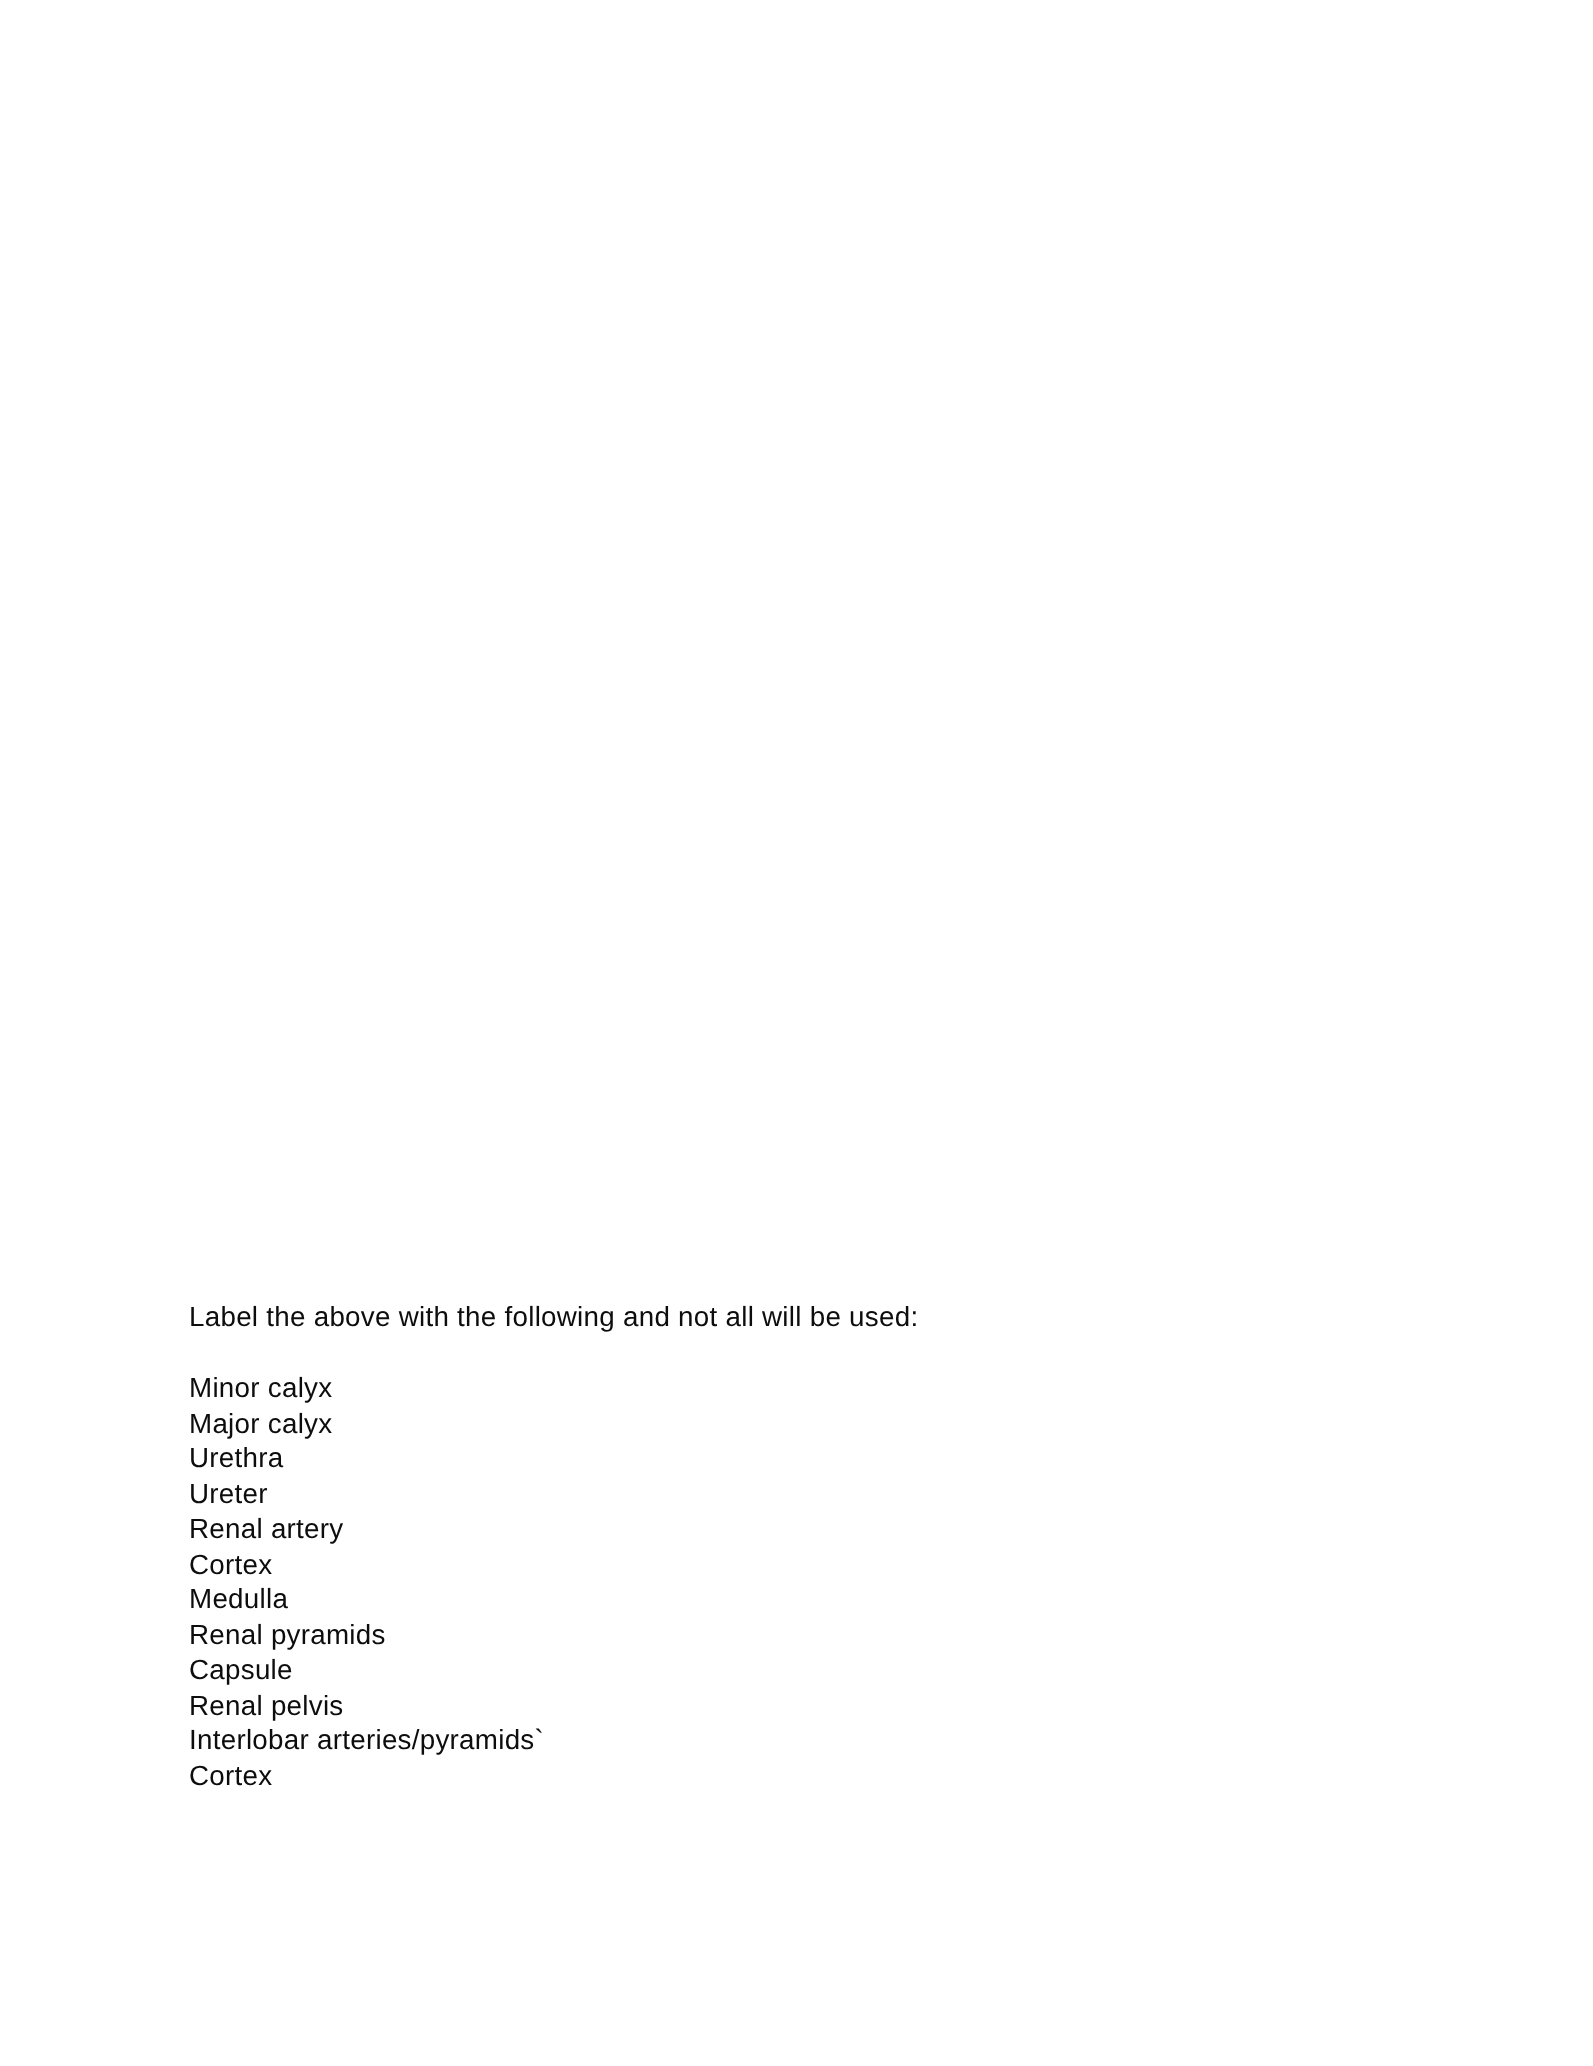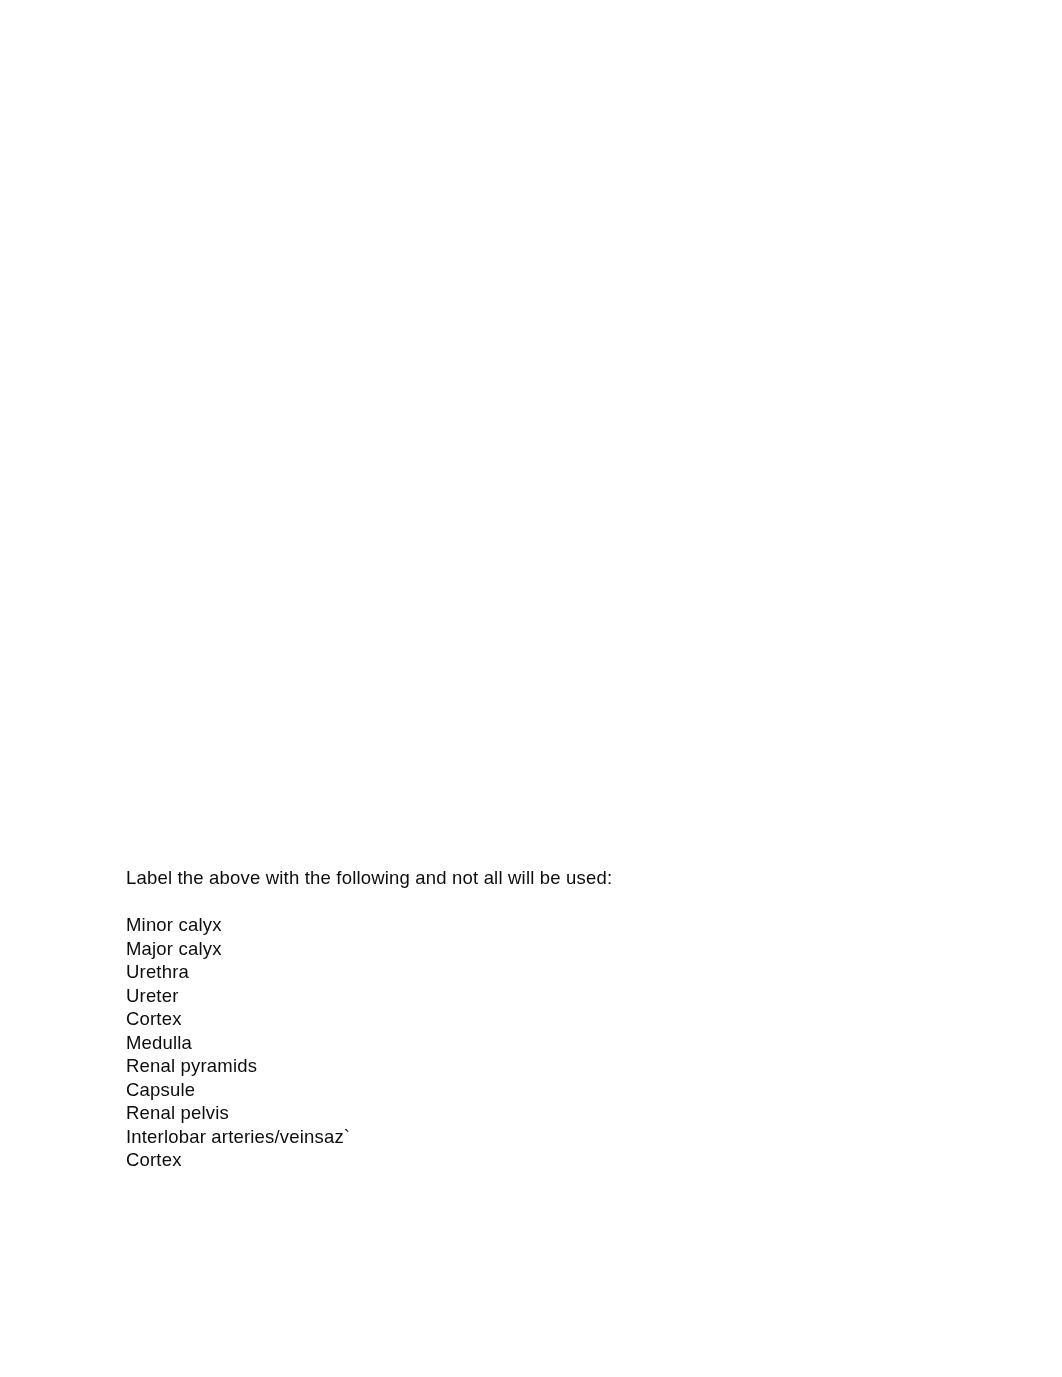--- a/index.html
+++ b/index.html
@@ -75,24 +75,25 @@
 
     <p class="instruction-line">Label the above with the following and not all will be used:</p>
 
     <div class="spacer-line"></div>
 
     <ul class="label-list">
       <li class="label-list-item">Minor calyx</li>
       <li class="label-list-item">Major calyx</li>
       <li class="label-list-item">Urethra</li>
       <li class="label-list-item">Ureter</li>
+      <li class="label-list-item">Renal artery</li>
       <li class="label-list-item">Cortex</li>
       <li class="label-list-item">Medulla</li>
       <li class="label-list-item">Renal pyramids</li>
       <li class="label-list-item">Capsule</li>
       <li class="label-list-item">Renal pelvis</li>
-      <li class="label-list-item">Interlobar arteries/veinsaz`</li>
+      <li class="label-list-item">Interlobar arteries/pyramids`</li>
       <li class="label-list-item">Cortex</li>
     </ul>
 
   </div>
 
 </div>
 
 </body></html>

